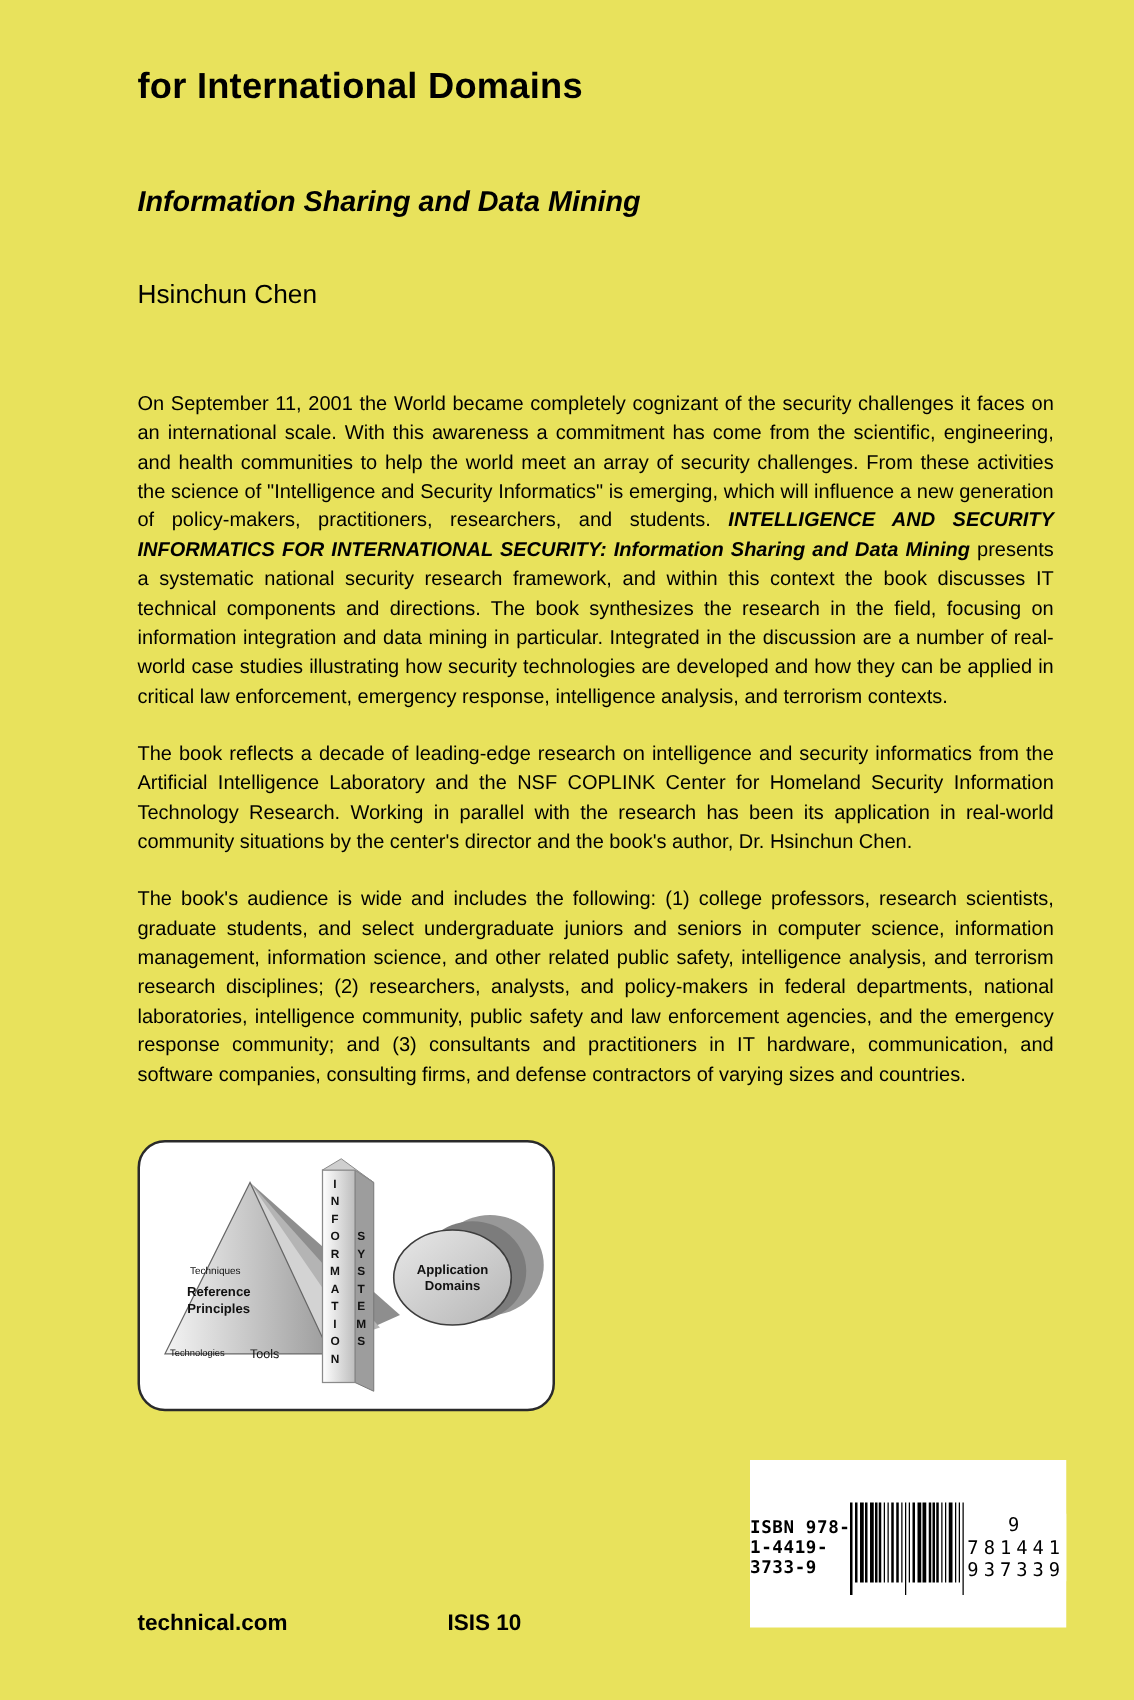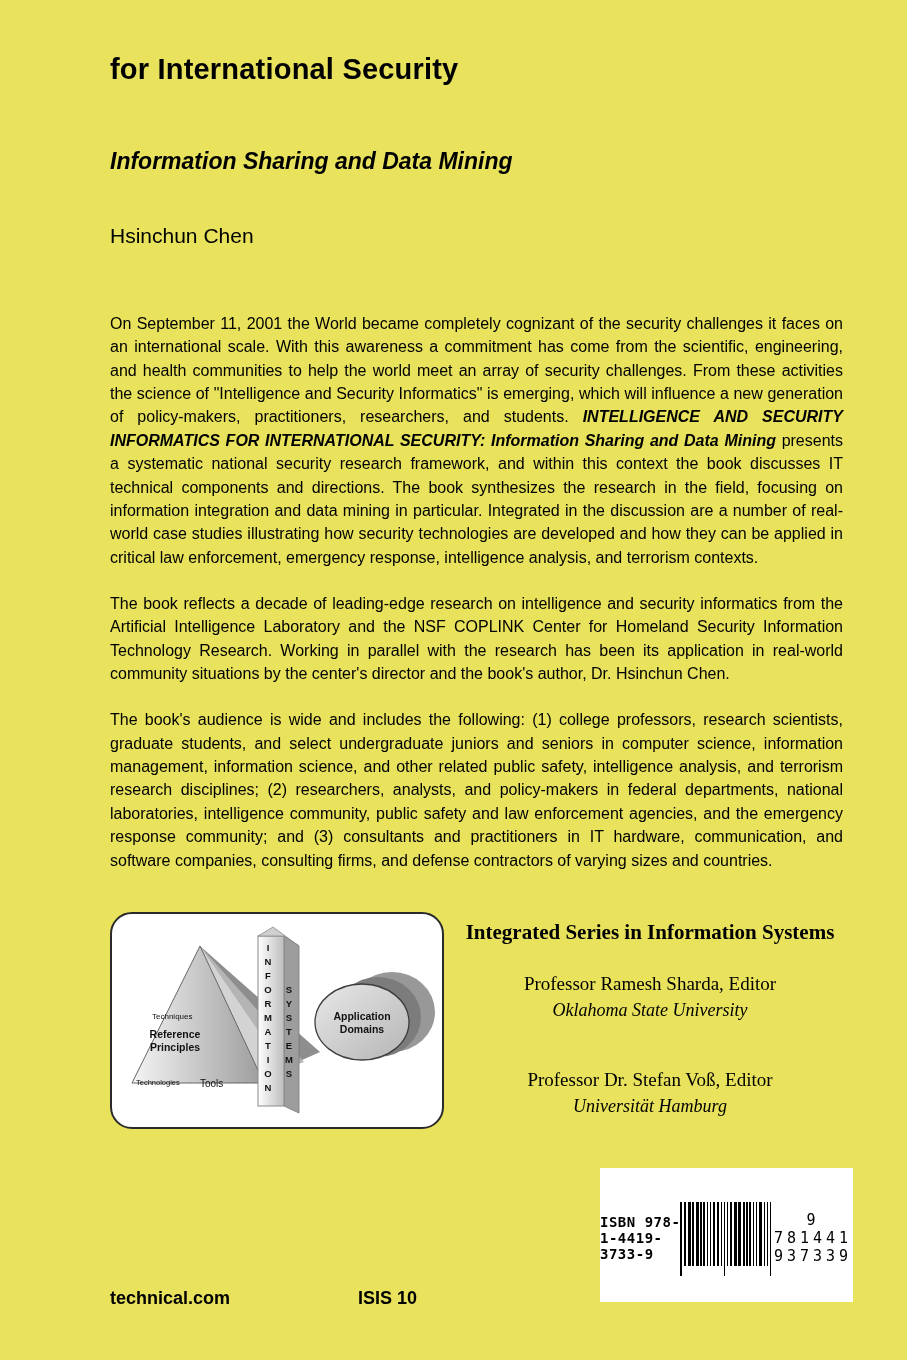--- a/index.html
+++ b/index.html
@@ -103,21 +103,21 @@
     position: absolute; left: 358px; top: 1288px;
     font-size: 18px; font-weight: bold;
   }
 </style>
 </head>
 <body>
 
 <div class="cover">
 
   <div class="title">
-    <div>for International Security</div>
+    <div>for International Domains</div>
   </div>
 
   <div class="subtitle">Information Sharing and Data Mining</div>
 
   <div class="author">Hsinchun Chen</div>
 
   <div class="body-text">
     <p><span>On September 11, 2001 the World became completely cognizant of the security challenges it faces on an international scale. With this awareness a commitment has come from the scientific, engineering, and health communities to help the world meet an array of security challenges. From these activities the science of "Intelligence and Security Informatics" is emerging, which will influence a new generation of policy-makers, practitioners, researchers, and students. </span><span class="em">INTELLIGENCE AND SECURITY INFORMATICS FOR INTERNATIONAL SECURITY: Information Sharing and Data Mining</span><span> presents a systematic national security research framework, and within this context the book discusses IT technical components and directions. The book synthesizes the research in the field, focusing on information integration and data mining in particular. Integrated in the discussion are a number of real-world case studies illustrating how security technologies are developed and how they can be applied in critical law enforcement, emergency response, intelligence analysis, and terrorism contexts.</span></p>
     <p>The book reflects a decade of leading-edge research on intelligence and security informatics from the Artificial Intelligence Laboratory and the NSF COPLINK Center for Homeland Security Information Technology Research. Working in parallel with the research has been its application in real-world community situations by the center's director and the book's author, Dr. Hsinchun Chen.</p>
     <p>The book's audience is wide and includes the following: (1) college professors, research scientists, graduate students, and select undergraduate juniors and seniors in computer science, information management, information science, and other related public safety, intelligence analysis, and terrorism research disciplines; (2) researchers, analysts, and policy-makers in federal departments, national laboratories, intelligence community, public safety and law enforcement agencies, and the emergency response community; and (3) consultants and practitioners in IT hardware, communication, and software companies, consulting firms, and defense contractors of varying sizes and countries.</p>
@@ -158,28 +158,20 @@
     </svg>
     <span class="logo-label lbl-techniques">Techniques</span>
     <span class="logo-label lbl-refprin">Reference Principles</span>
     <span class="logo-label lbl-technologies">Technologies</span>
     <span class="logo-label lbl-tools">Tools</span>
     <span class="logo-label lbl-vertical lbl-information">INFORMATION</span>
     <span class="logo-label lbl-vertical lbl-systems">SYSTEMS</span>
     <span class="logo-label lbl-appdomains">Application Domains</span>
   </div>
 
-  <div class="series">
-    <div class="series-title">Integrated Series in Information Systems</div>
-    <div class="editor-name">Professor Ramesh Sharda, Editor</div>
-    <div class="editor-affil">Oklahoma State University</div>
-    <div class="series-gap"></div>
-    <div class="editor-name">Professor Dr. Stefan Voß, Editor</div>
-    <div class="editor-affil">Universität Hamburg</div>
-  </div>
 
   <div class="isbn-box">
     <div class="isbn-label">ISBN 978-1-4419-3733-9</div>
     <div class="barcode">
         <div class="bar guard" style="flex-grow: 1; margin-right: 2px;"></div>
         <div class="bar" style="flex-grow: 2; margin-right: 2px;"></div>
         <div class="bar" style="flex-grow: 3; margin-right: 1px;"></div>
         <div class="bar" style="flex-grow: 2; margin-right: 2px;"></div>
         <div class="bar" style="flex-grow: 2; margin-right: 1px;"></div>
         <div class="bar" style="flex-grow: 2; margin-right: 1px;"></div>

